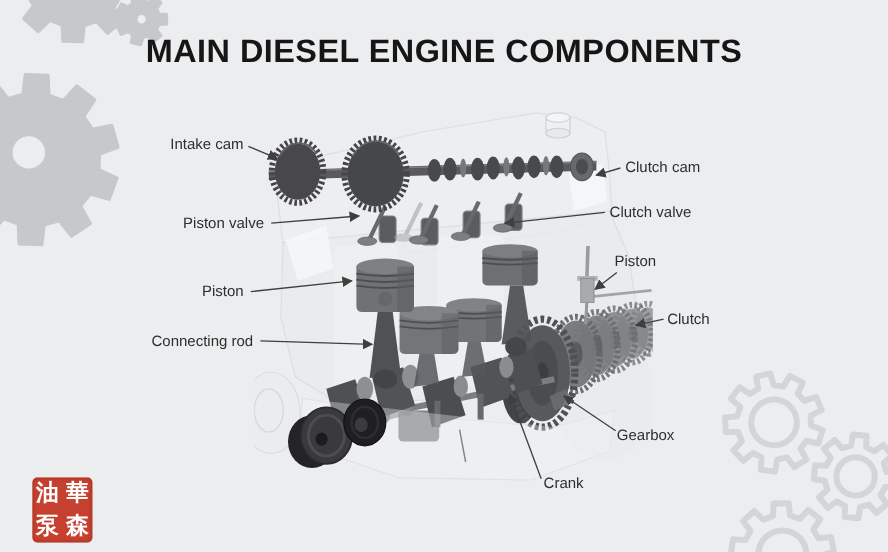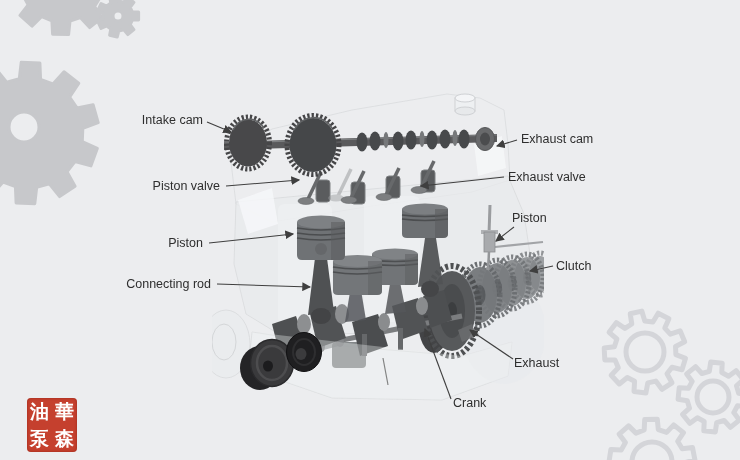--- a/index.html
+++ b/index.html
@@ -52,20 +52,21 @@
         <path d="M125.5,78.3L122.0,89.7L112.0,87.3L107.0,93.8L112.0,102.8L101.9,109.3L95.8,101.1L87.8,102.9L85.9,113.0L74.0,111.5L74.6,101.2L67.3,97.5L59.3,104.0L51.2,95.2L58.3,87.7L55.1,80.1L44.8,80.0L44.2,68.0L54.4,66.8L56.9,59.0L49.1,52.3L56.3,42.7L64.9,48.4L71.8,44.0L70.2,33.8L81.8,31.1L84.8,41.0L92.9,42.0L98.2,33.2L108.9,38.7L104.8,48.1L110.3,54.1L120.1,50.8L124.7,61.8L115.5,66.4L115.9,74.6Z M66.0,72.0 a19,19 0 1,0 38,0 a19,19 0 1,0 -38,0 Z" style="fill:none;stroke:var(--gear-outline,#d4d5d9);stroke-width:5;stroke-linejoin:round"></path>
       </g>
       <g>
         <path d="M187.9,114.7L186.8,126.2L177.5,125.8L173.8,132.6L179.3,140.1L170.4,147.4L164.1,140.5L156.7,142.7L155.3,151.9L143.8,150.8L144.2,141.5L137.4,137.8L129.9,143.3L122.6,134.4L129.5,128.1L127.3,120.7L118.1,119.3L119.2,107.8L128.5,108.2L132.2,101.4L126.7,93.9L135.6,86.6L141.9,93.5L149.3,91.3L150.7,82.1L162.2,83.2L161.8,92.5L168.6,96.2L176.1,90.7L183.4,99.6L176.5,105.9L178.7,113.3Z M137.0,117.0 a16,16 0 1,0 32,0 a16,16 0 1,0 -32,0 Z" style="fill:none;stroke:var(--gear-outline,#d4d5d9);stroke-width:5;stroke-linejoin:round"></path>
       </g>
       <g>
         <path d="M132.3,196.9L126.3,207.9L116.9,203.7L110.3,209.4L113.3,219.3L101.6,223.9L97.1,214.6L88.4,214.8L84.3,224.3L72.4,220.3L75.0,210.3L68.2,204.8L58.9,209.5L52.4,198.8L60.8,192.7L59.1,184.2L49.0,181.8L50.9,169.4L61.2,170.1L65.4,162.5L59.2,154.2L68.6,145.9L76.0,153.1L84.2,149.9L84.7,139.6L97.3,139.3L98.3,149.6L106.6,152.4L113.7,144.9L123.5,152.7L117.7,161.3L122.2,168.7L132.5,167.5L134.9,179.8L125.0,182.6L123.7,191.2Z M72.0,182.0 a20,20 0 1,0 40,0 a20,20 0 1,0 -40,0 Z" style="fill:none;stroke:var(--gear-outline,#d4d5d9);stroke-width:5;stroke-linejoin:round"></path>
       </g>
     </svg>
 
+  <div class="title">MAIN DIESEL ENGINE COMPONENTS</div>
 
   <svg style="left:212px;top:84px" width="332" height="332" viewBox="0 0 332 332">
 
     <g>
       <path d="M18,70 L60,45 L140,26 L235,10 L268,14 L292,26 L296,60 L298,96 L260,108 L160,122 L60,138 L24,120 Z" fill="#eceef0" opacity=".75" stroke="#d8dadc" stroke-width="1"></path>
       <path d="M24,118 L296,92 L312,130 L318,170 L308,210 L280,230 L180,248 L70,252 L34,230 L22,180 Z" fill="#e9ebed" opacity=".7" stroke="#d6d8da" stroke-width="1"></path>
       <rect x="66" y="120" width="54" height="120" rx="6" fill="#f2f4f6" opacity=".5"></rect>
       <rect x="152" y="112" width="56" height="126" rx="6" fill="#f2f4f6" opacity=".5"></rect>
       <path d="M40,248 L130,262 L250,272 L300,258 L296,292 L230,316 L120,314 L56,292 L38,268 Z" fill="#eef0f2" opacity=".8" stroke="#dadcde" stroke-width="1"></path>
       <ellipse cx="14" cy="260" rx="24" ry="34" fill="#eaecee" opacity=".8" stroke="#d8dadc"></ellipse>
@@ -278,25 +279,25 @@
     <path class="leader" d="M514,227 L496,241" marker-end="url(#arrow)"></path>
     <path class="leader" d="M553,266 L530,271" marker-end="url(#arrow)"></path>
     <path class="leader" d="M513,359 L470,330" marker-end="url(#arrow)"></path>
     <path class="leader" d="M451,399 L425,329" marker-end="url(#arrow)"></path>
   </svg>
 
   <div class="lbl" style="right:537px;top:113px">Intake cam</div>
   <div class="lbl" style="right:520px;top:179px">Piston valve</div>
   <div class="lbl" style="right:537px;top:236px">Piston</div>
   <div class="lbl" style="right:529px;top:277px">Connecting rod</div>
-  <div class="lbl" style="left:521px;top:132px">Exhaust cam</div>
-  <div class="lbl" style="left:508px;top:170px">Exhaust valve</div>
+  <div class="lbl" style="left:521px;top:132px">Clutch cam</div>
+  <div class="lbl" style="left:508px;top:170px">Clutch valve</div>
   <div class="lbl" style="left:512px;top:211px">Piston</div>
   <div class="lbl" style="left:556px;top:259px">Clutch</div>
-  <div class="lbl" style="left:514px;top:356px">Exhaust</div>
+  <div class="lbl" style="left:514px;top:356px">Gearbox</div>
   <div class="lbl" style="left:453px;top:396px">Crank</div>
 
   <div class="seal">
     <span>油</span>
     <span>華</span>
     <span>泵</span>
     <span>森</span>
   </div>
 
 </div>

